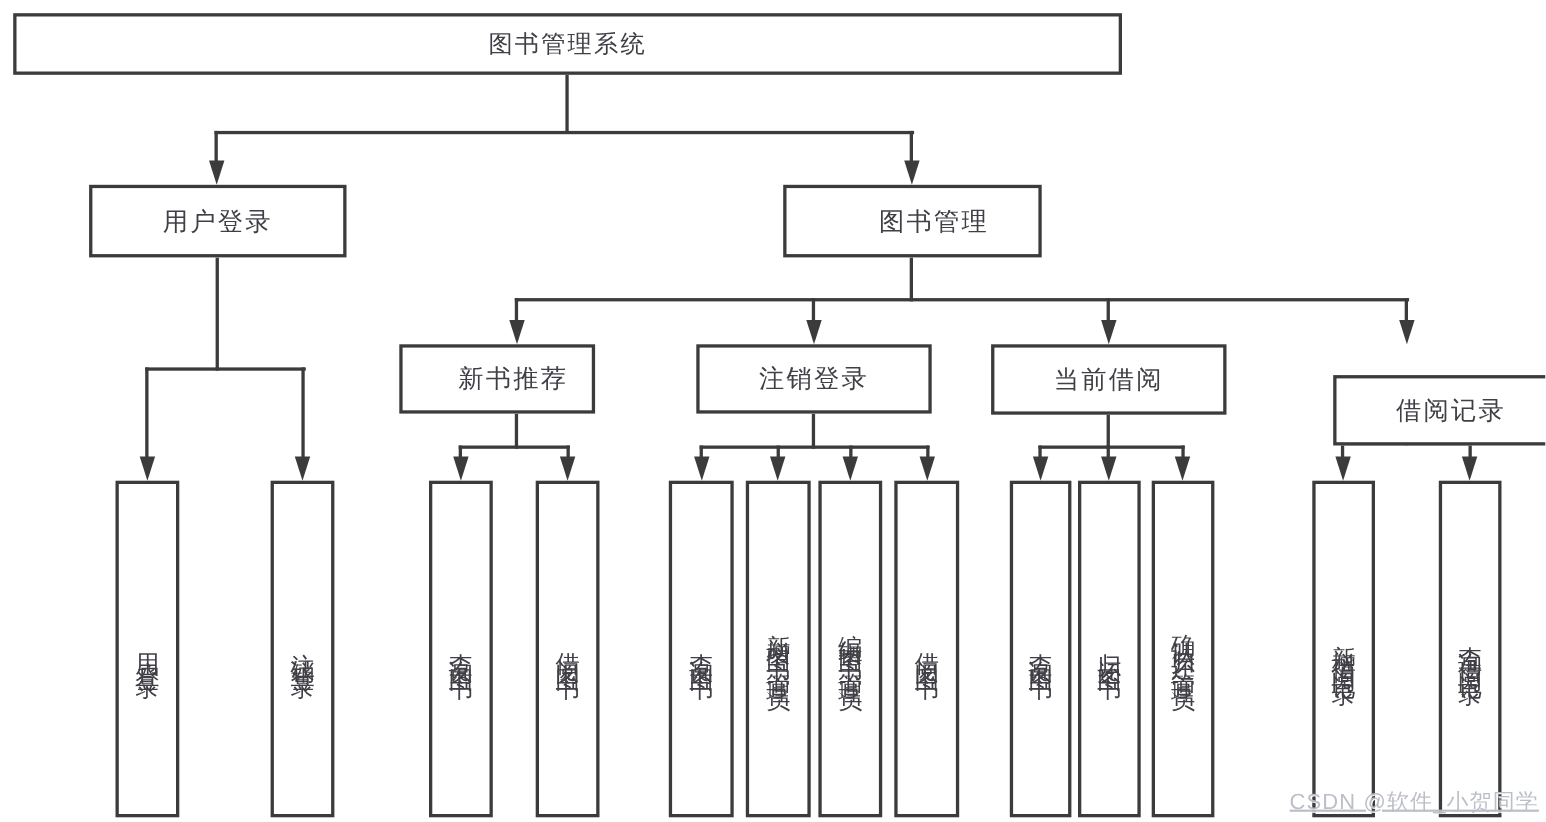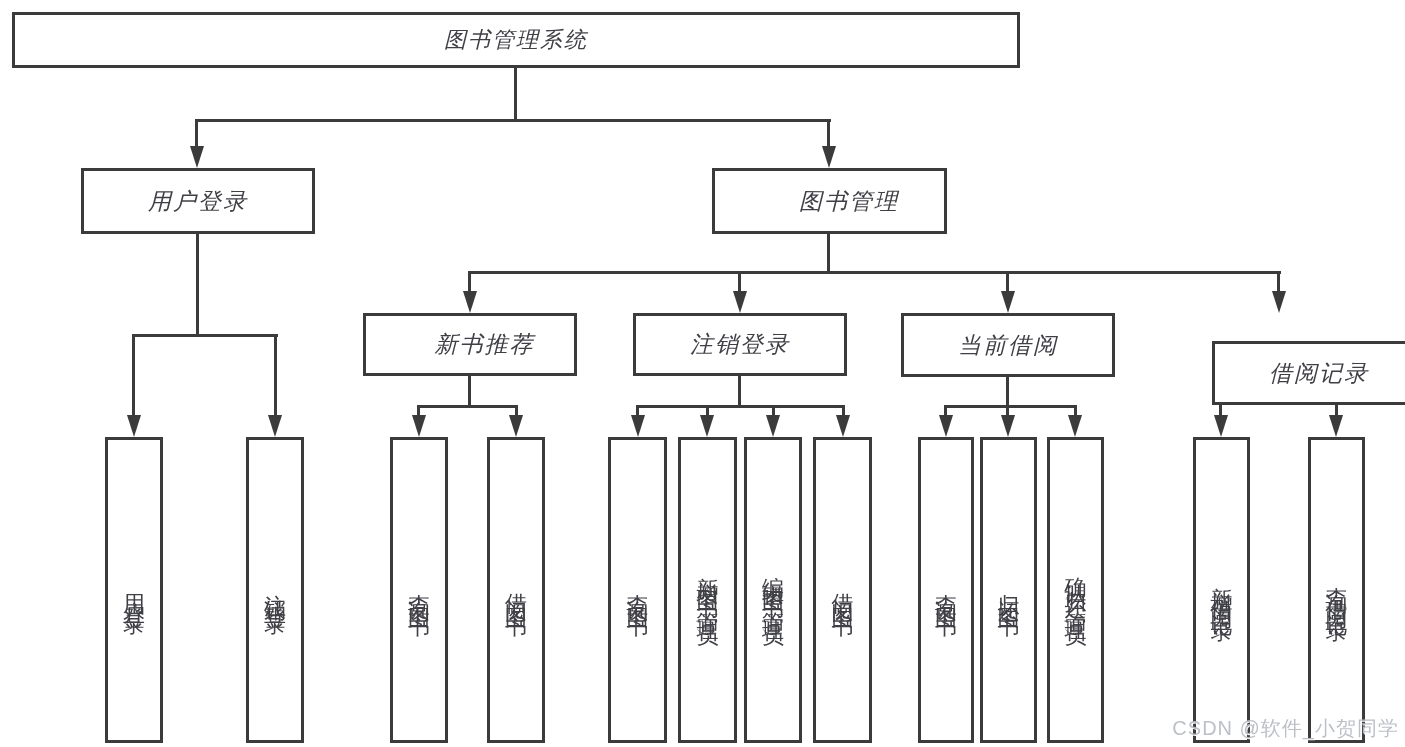--- a/index.html
+++ b/index.html
@@ -6,34 +6,35 @@
   #canvas{
     position:relative;width:1405px;height:747px;background:var(--background,#fff);
     font-family:"Liberation Sans","DejaVu Sans",sans-serif;overflow:hidden;
   }
   .box{
     position:absolute;background:var(--box-fill,#fff);
     border:3px solid var(--line,#3b3b3b);box-sizing:border-box;
     display:flex;align-items:center;justify-content:center;
     color:var(--text,#3f3f46);z-index:2;
   }
-  .h-box span{font-size:23px;letter-spacing:2px;white-space:nowrap;font-style:italic;}
+  .h-box span{font-size:23px;letter-spacing:2px;white-space:nowrap;}
   .title-box span{font-size:22px;letter-spacing:2px;}
   .v-box span{writing-mode:vertical-rl;font-size:22px;letter-spacing:7px;line-height:1;}
   .vline{position:absolute;width:3px;background:var(--line,#3b3b3b);z-index:1;}
   .hline{position:absolute;height:3px;background:var(--line,#3b3b3b);z-index:1;}
   .arrow{
     position:absolute;width:0;height:0;z-index:1;
     border-left:7px solid transparent;border-right:7px solid transparent;
     border-top:22px solid var(--line,#3b3b3b);
   }
   .watermark{
     position:absolute;right:6px;bottom:5px;font-size:20px;letter-spacing:1px;
     color:var(--watermark,#b8bcc4);text-shadow:1px 1px 0 #ffffff;z-index:9;opacity:.95;
     white-space:nowrap;
+    text-decoration:underline;
   }
 </style>
 </head>
 <body>
 
 <div id="canvas">
 
   <div class="vline" style="left:514px;top:68px;height:53px;"></div>
   <div class="hline" style="left:195px;top:119px;width:636px;"></div>
   <div class="vline" style="left:195px;top:119px;height:29px;"></div>
@@ -97,21 +98,21 @@
     <span>图书管理系统</span>
   </div>
 
   <div class="box h-box" style="left:81px;top:168px;width:234px;height:66px;">
     <span>用户登录</span>
   </div>
   <div class="box h-box" style="left:712px;top:168px;width:235px;height:66px;padding-left:39px;">
     <span>图书管理</span>
   </div>
 
-  <div class="box h-box" style="left:363px;top:313px;width:214px;height:63px;padding-left:29px;">
+  <div class="box h-box" style="left:363px;top:313px;width:178px;height:63px;padding-left:29px;">
     <span>新书推荐</span>
   </div>
   <div class="box h-box" style="left:633px;top:313px;width:214px;height:63px;">
     <span>注销登录</span>
   </div>
   <div class="box h-box" style="left:901px;top:313px;width:214px;height:64px;text-align:right;">
     <span>当前借阅</span>
   </div>
   <div class="box h-box" style="left:1212px;top:313px;width:214px;height:64px;margin-top:28px;">
     <span>借阅记录</span>

